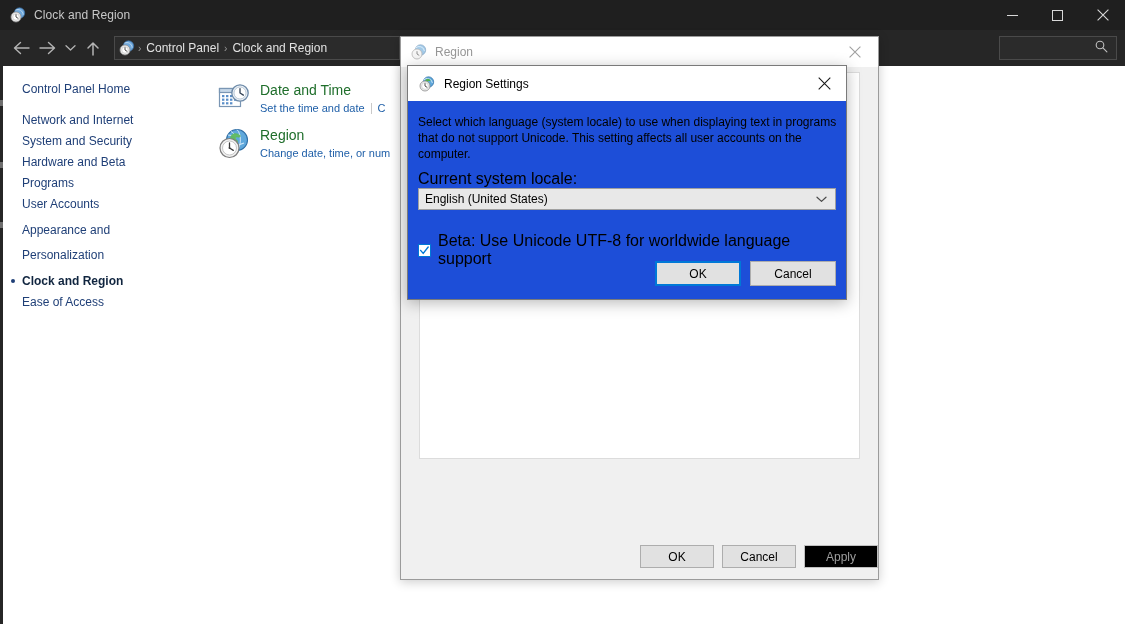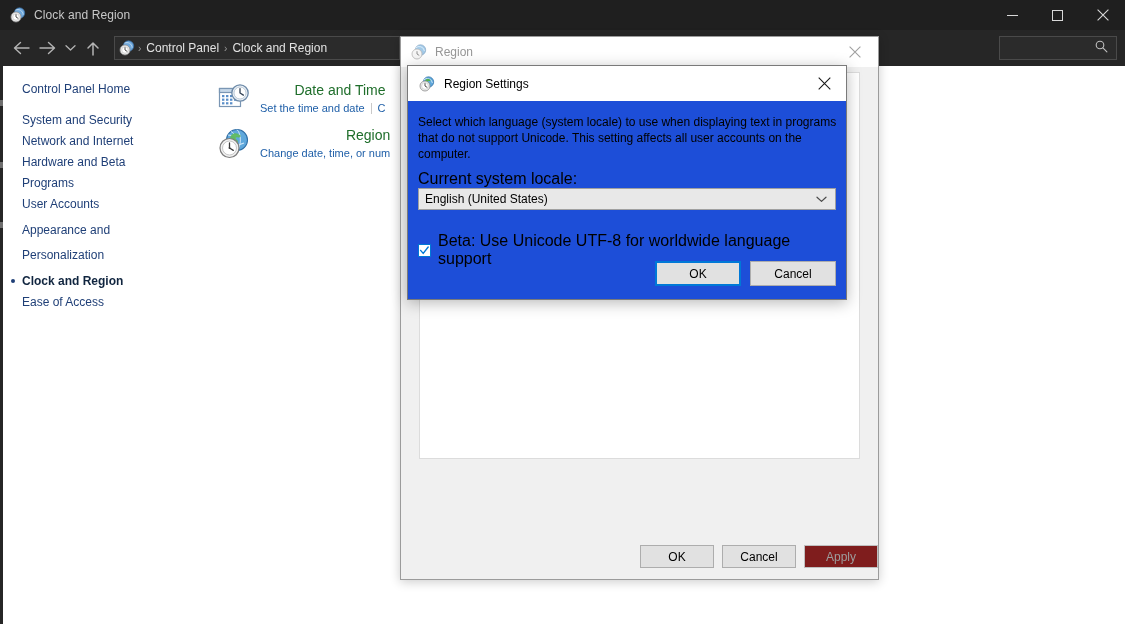--- a/index.html
+++ b/index.html
@@ -176,21 +176,20 @@
     display: flex;
     align-items: flex-start;
   }
   .cat-icon { width: 32px; height: 32px; margin-right: 10px; position: relative; flex: 0 0 auto; }
   .cat-title {
     color: #1f6e2b;
     font-size: 14px;
     line-height: 16px;
     display: block;
     margin-top: -1px;
-    text-align: right;
   }
   .cat-sub {
     display: block;
     color: #1f5fa8;
     font-size: 11px;
     margin-top: 3px;
     line-height: 14px;
   }
   .cat-sub .divider {
     display: inline-block;
@@ -287,21 +286,21 @@
   .rg-foot-btn {
     position: absolute;
     top: 10px;
     width: 74px; height: 23px;
     border: 1px solid #adadad;
     background: #e1e1e1;
     box-sizing: border-box;
     display: flex; align-items: center; justify-content: center;
     font-size: 12px; color: #000;
   }
-  .rg-foot-btn.disabled { color: #9d9d9d; border-color: #bfbfbf; background:#7f1d1d; }
+  .rg-foot-btn.disabled { color: #9d9d9d; border-color: #bfbfbf; background:#000000; }
 
   
   #settings-dialog {
     position: absolute;
     left: 407px; top: 65px;
     width: 440px; height: 235px;
     background: #f0f0f0;
     border: 1px solid #7a7a7a;
     box-sizing: border-box;
     box-shadow: 0 3px 14px rgba(0,0,0,.28);
@@ -470,22 +469,22 @@
           <path d="M7.9 7.9l4 4" stroke="currentColor" stroke-width="1.1" stroke-linecap="round"></path>
         </svg>
       </span>
     </div>
   </div>
 
   <div id="cp-body">
 
     <div id="sidebar">
       <div class="side-link head">Control Panel Home</div>
+      <div class="side-link">Network and Internet</div>
       <div class="side-link">System and Security</div>
-      <div class="side-link">Network and Internet</div>
       <div class="side-link">Hardware and Beta</div>
       <div class="side-link">Programs</div>
       <div class="side-link">User Accounts</div>
       <div class="side-link two-line" style="width:120px">Appearance and Personalization</div>
       <div class="side-link current">Clock and Region</div>
       <div class="side-link">Ease of Access</div>
     </div>
 
     <div id="cp-main">
 

